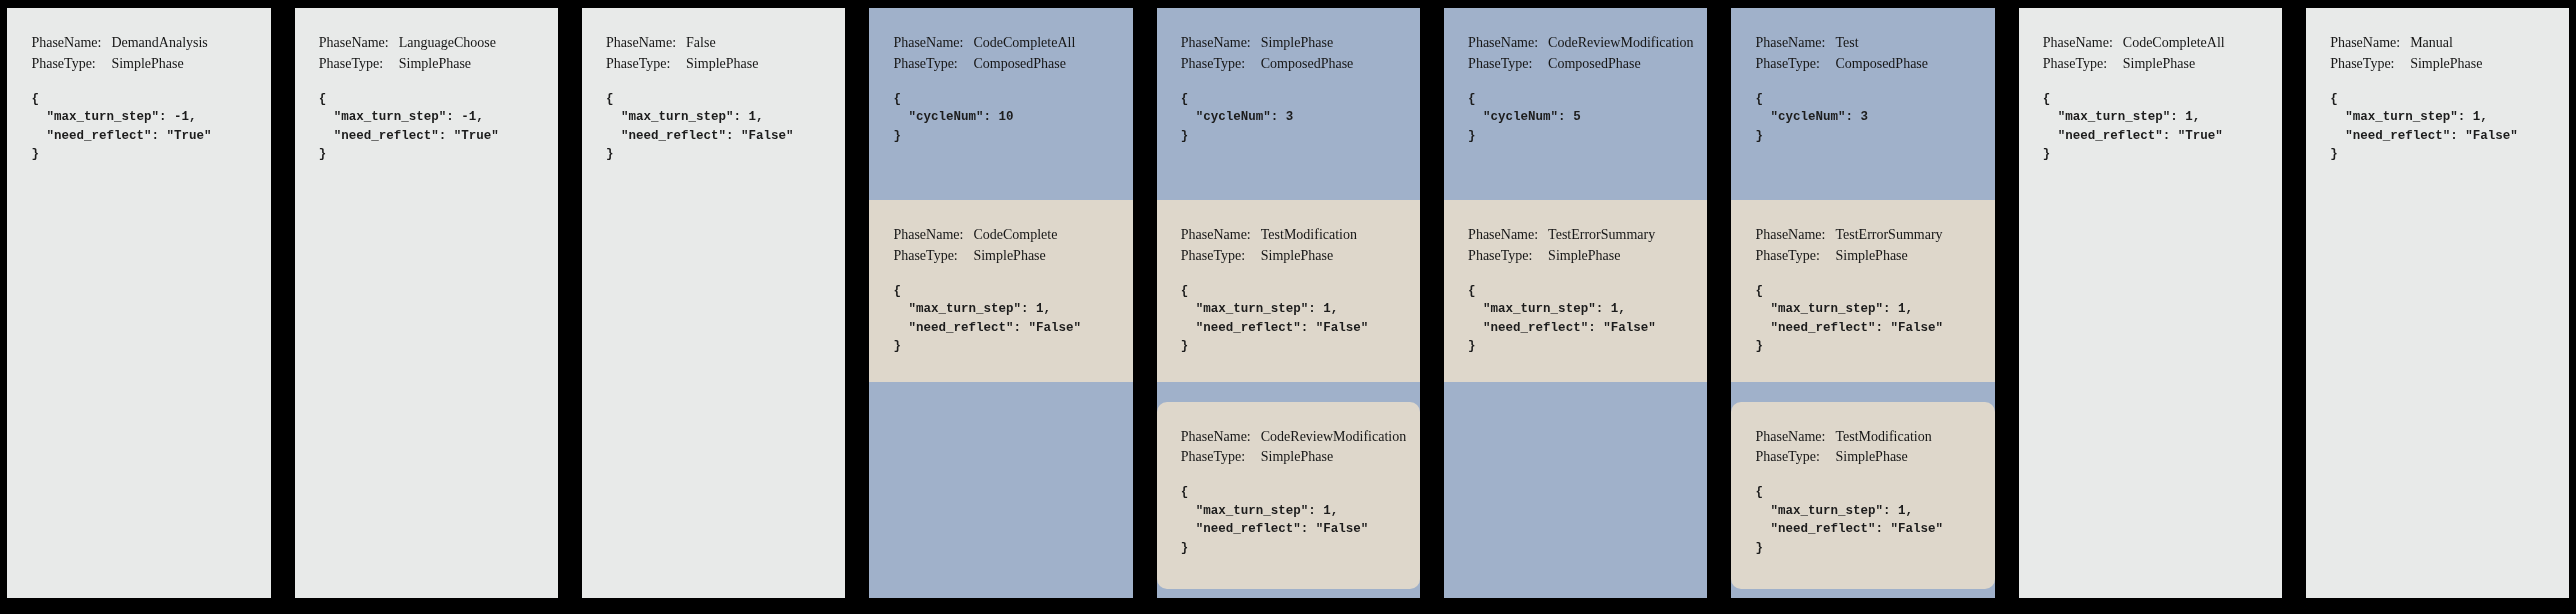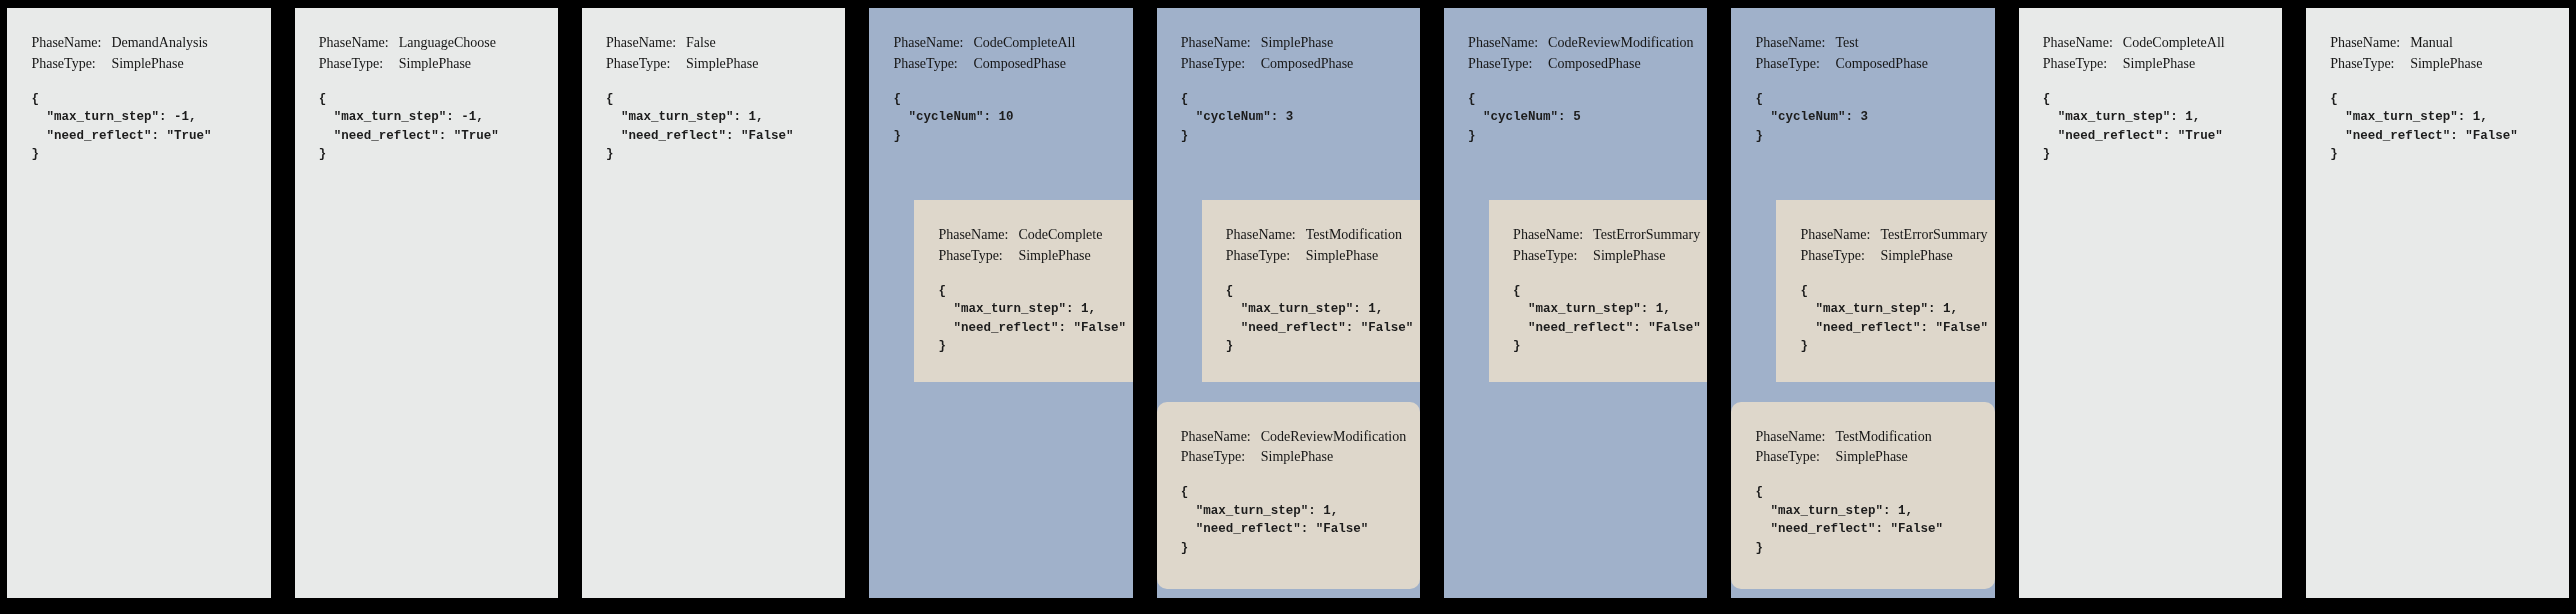--- a/index.html
+++ b/index.html
@@ -27,21 +27,21 @@
   .hdr { padding:25px 13px 0 24px; }
   .hdr-row { font-size:14px; line-height:20.4px; white-space:nowrap; }
   .lbl { display:inline-block; width:80px; }
   .json {
     margin:15.8px 0 0 0; padding:0 7.4px 0 24px;
     font-family:"Liberation Mono", "DejaVu Sans Mono", monospace;
     font-weight:bold; font-size:12.5px; line-height:18.5px;
     white-space:pre; color:#1c1c1c;
   }
   .sub { flex:none; background:#ded7cb; overflow:hidden; }
-  .sub-1 { height:182px;margin-left:45px; }
+  .sub-1 { height:182px; }
   .sub-2 { height:187px;border-radius:10px; }
   .strip { flex:none; height:19.5px; }
   .fill { flex:1 1 auto; }
 </style>
 </head>
 <body>
 
 <div class="board">
 
   <section class="col simple">

